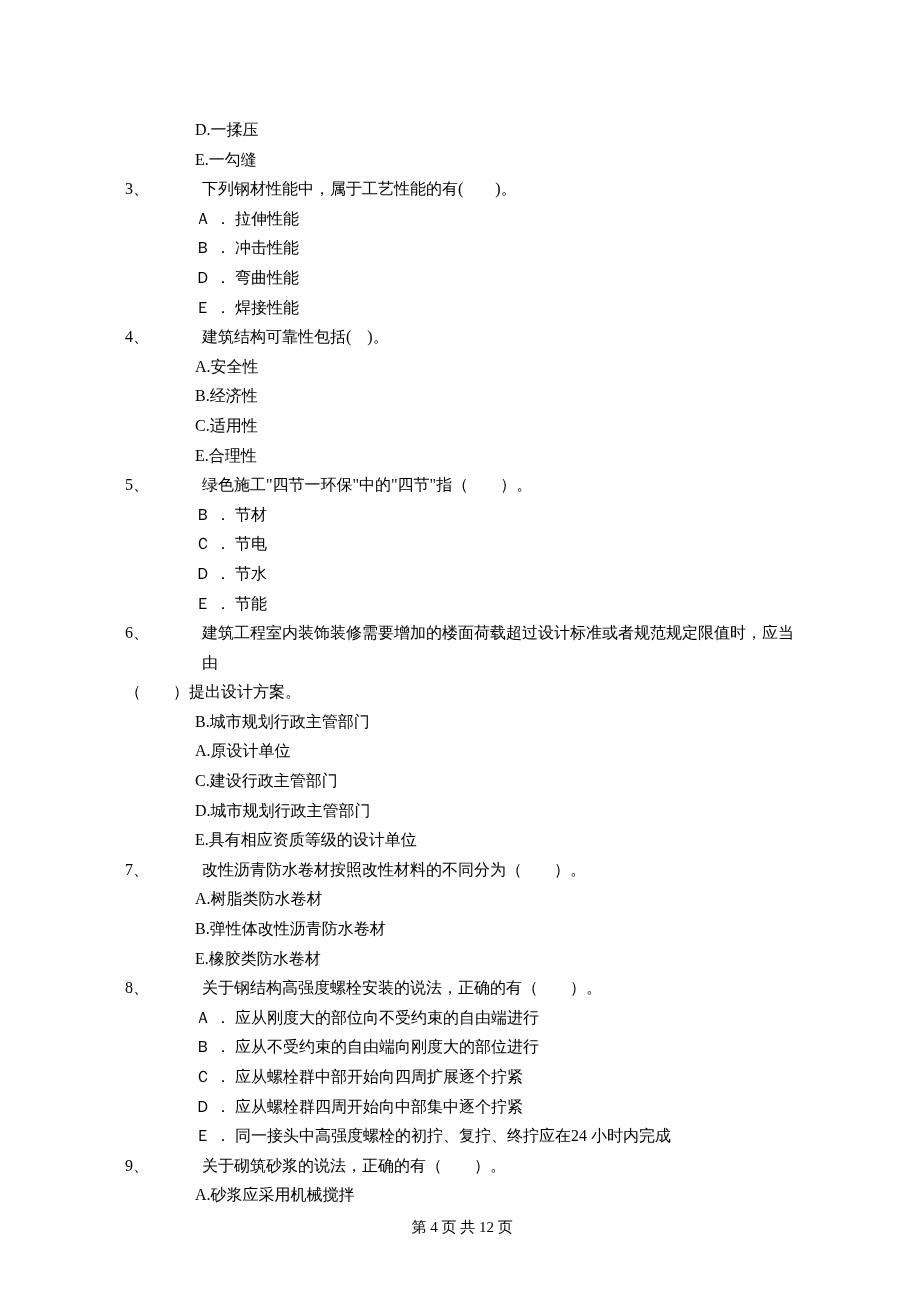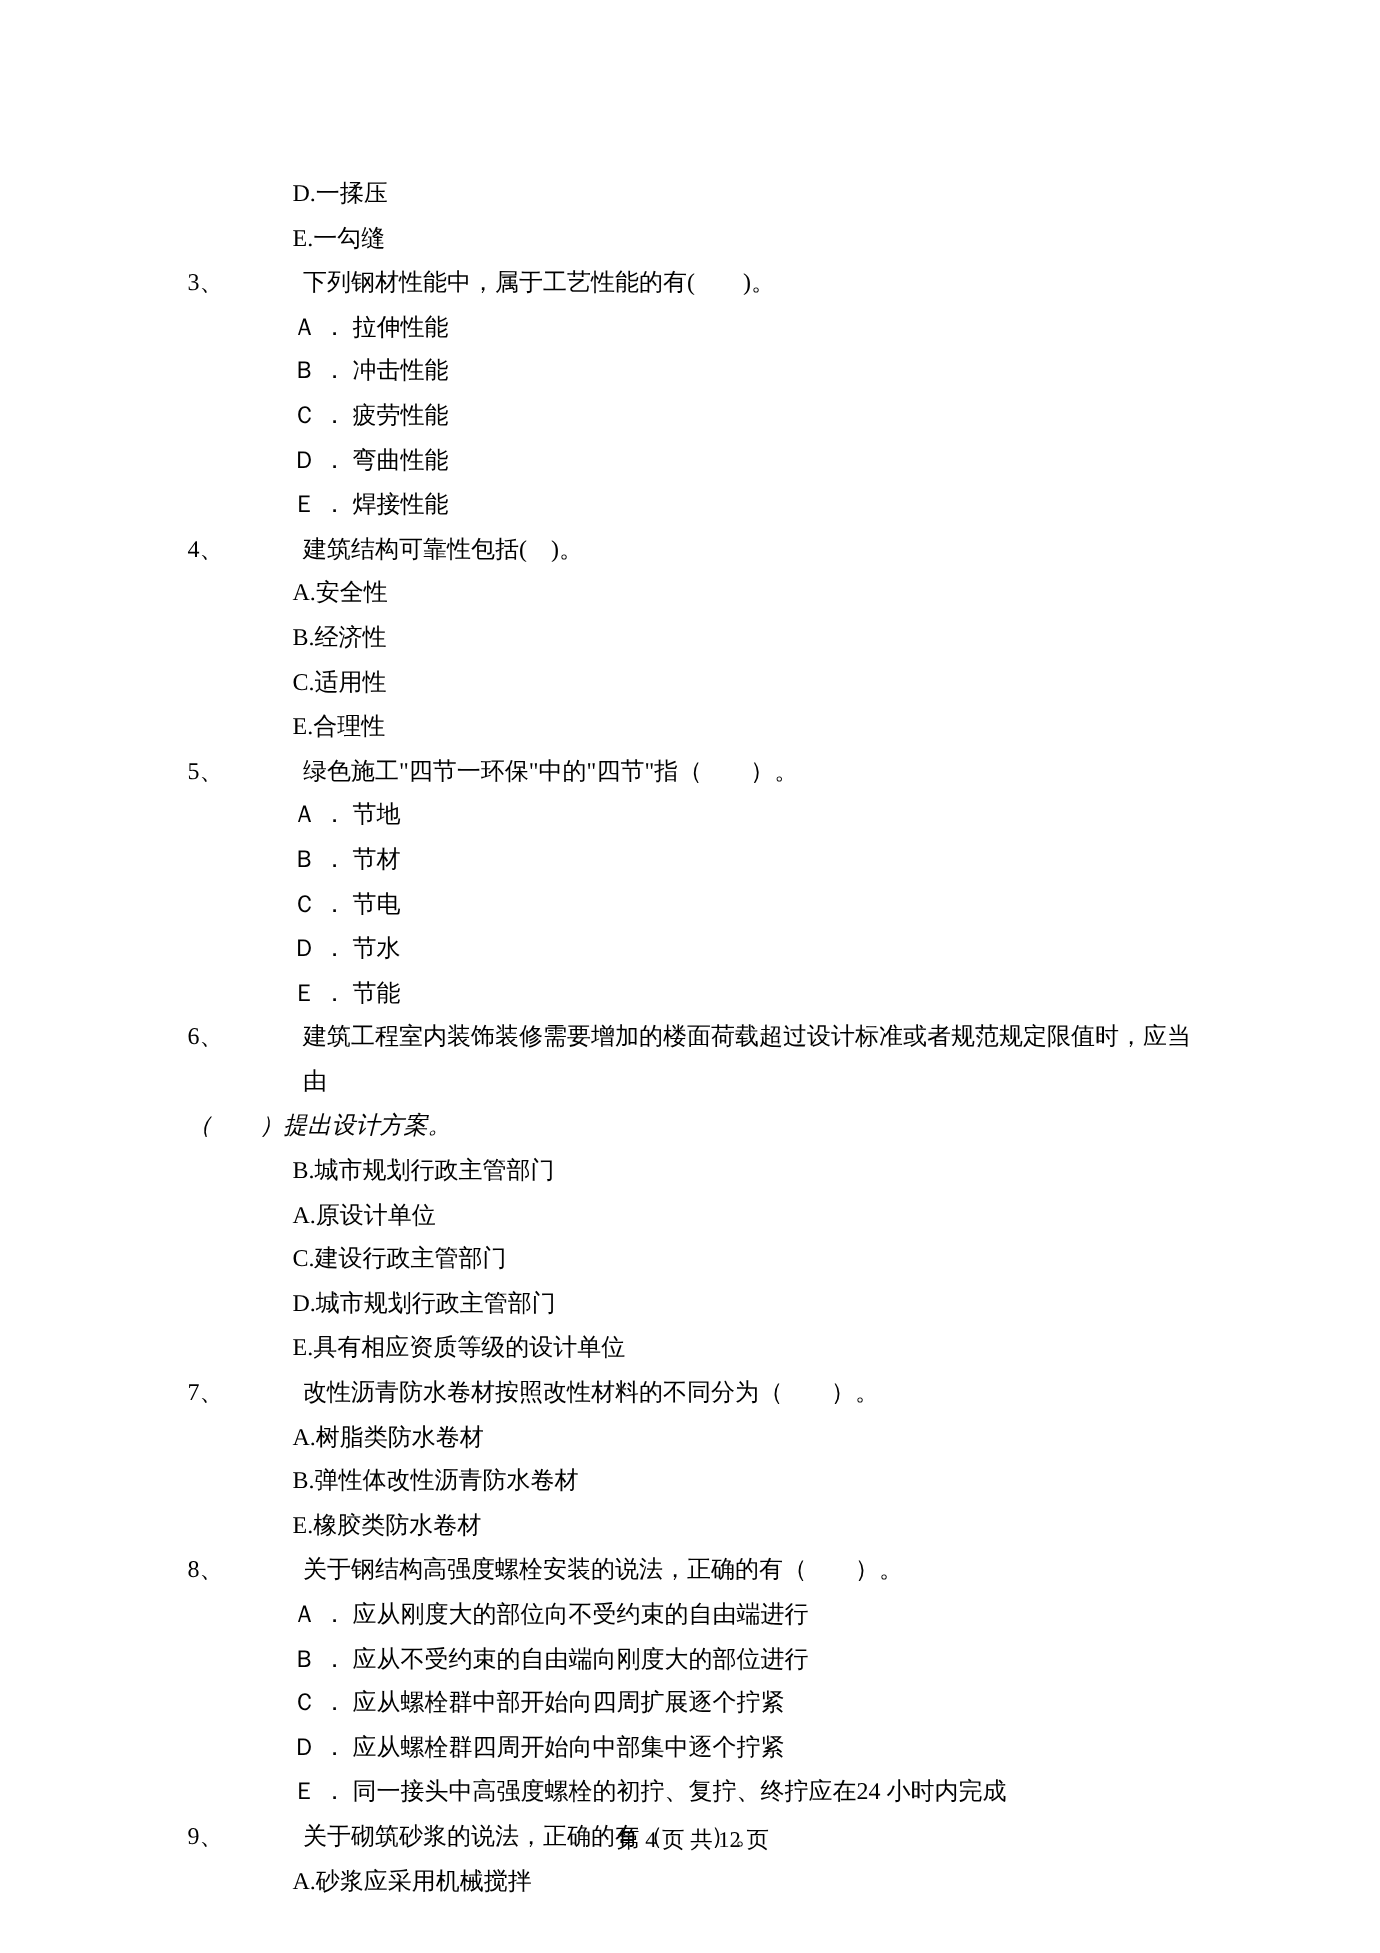--- a/index.html
+++ b/index.html
@@ -32,21 +32,20 @@
     }
     .q-text {
       flex: 1;
       margin-left: 39px;
     }
     .option {
       padding-left: 70px;
     }
     .q6-line2 {
       padding-left: 0px;
-      font-style: italic;
     }
     .footer {
       position: absolute;
       bottom: 60px;
       left: 4px;
       right: 0;
       text-align: center;
       font-size: 15px;
     }
   </style>
@@ -58,42 +57,40 @@
   <div class="option-continued">D.一揉压</div>
   <div class="option-continued">E.一勾缝</div>
 
   <div class="question">
     <div class="q-stem">
       <span class="q-num">3、</span>
       <span class="q-text">下列钢材性能中，属于工艺性能的有(　　)。</span>
     </div>
     <div class="option">Ａ ． 拉伸性能</div>
     <div class="option">Ｂ ． 冲击性能</div>
-    <div class="option">Ｃ ． 疲劳性能</div>
     <div class="option">Ｄ ． 弯曲性能</div>
     <div class="option">Ｅ ． 焊接性能</div>
   </div>
 
   <div class="question">
     <div class="q-stem">
       <span class="q-num">4、</span>
       <span class="q-text">建筑结构可靠性包括(　)。</span>
     </div>
     <div class="option">A.安全性</div>
     <div class="option">B.经济性</div>
     <div class="option">C.适用性</div>
     <div class="option">E.合理性</div>
   </div>
 
   <div class="question">
     <div class="q-stem">
       <span class="q-num">5、</span>
       <span class="q-text">绿色施工"四节一环保"中的"四节"指（　　）。</span>
     </div>
-    <div class="option">Ａ ． 节地</div>
     <div class="option">Ｂ ． 节材</div>
     <div class="option">Ｃ ． 节电</div>
     <div class="option">Ｄ ． 节水</div>
     <div class="option">Ｅ ． 节能</div>
   </div>
 
   <div class="question">
     <div class="q-stem">
       <span class="q-num">6、</span>
       <span class="q-text">建筑工程室内装饰装修需要增加的楼面荷载超过设计标准或者规范规定限值时，应当由</span>

